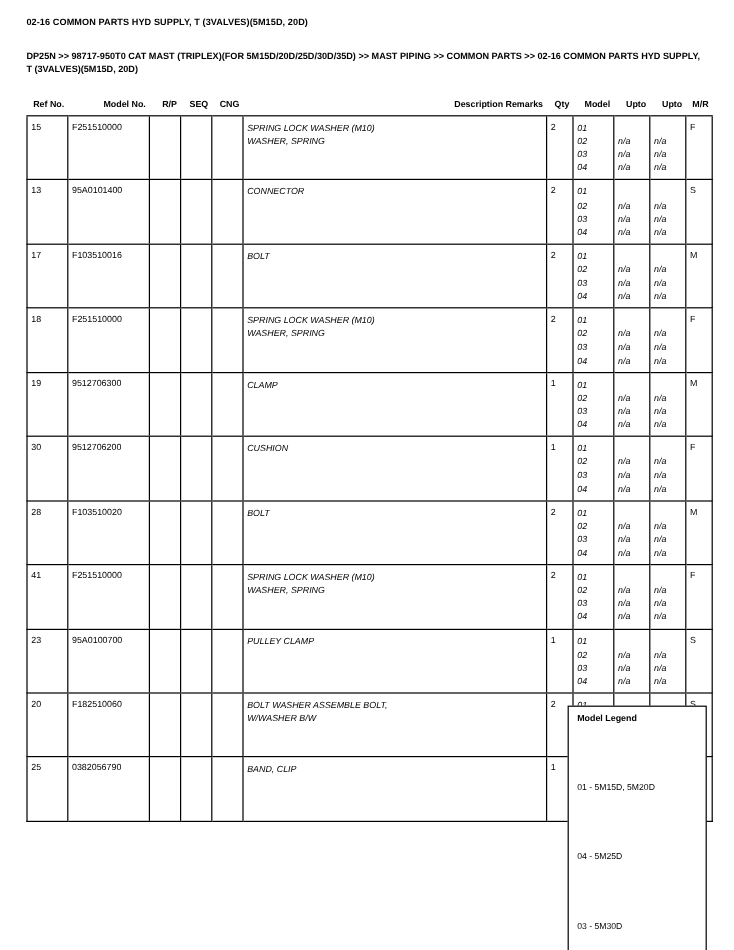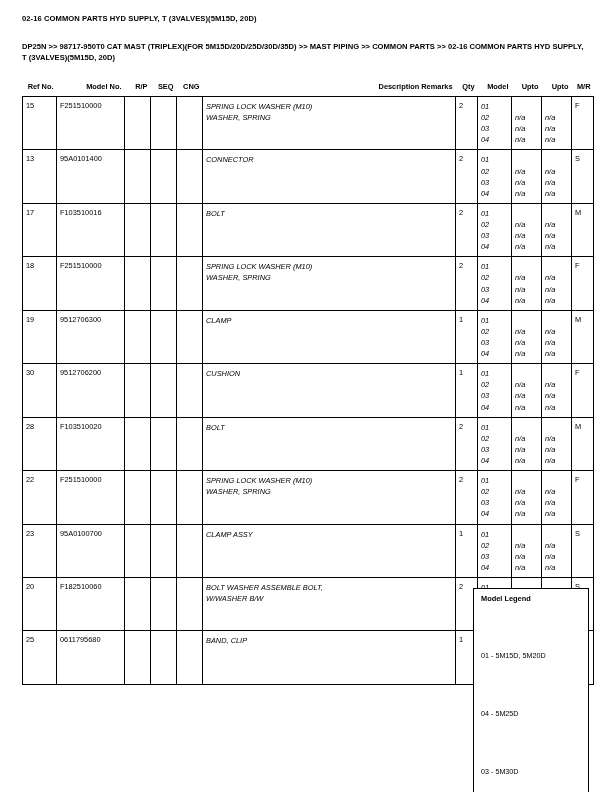--- a/index.html
+++ b/index.html
@@ -409,21 +409,21 @@
             <div class="sub-list">
               <div>&nbsp;</div>
               <div>n/a</div>
               <div>n/a</div>
               <div>n/a</div>
             </div>
           </td>
           <td class="lastcell">M</td>
         </tr>
         <tr class="row">
-          <td>22</td>
+          <td>41</td>
           <td>F251510000</td>
           <td></td>
           <td></td>
           <td></td>
           <td>
             <div class="sub-list">
               <div>SPRING LOCK WASHER (M10)</div>
               <div>WASHER, SPRING</div>
             </div>
           </td>
@@ -455,21 +455,21 @@
           <td class="lastcell">F</td>
         </tr>
         <tr class="row">
           <td>23</td>
           <td>95A0100700</td>
           <td></td>
           <td></td>
           <td></td>
           <td>
             <div class="sub-list">
-              <div>CLAMP ASSY</div>
+              <div>PULLEY CLAMP</div>
             </div>
           </td>
           <td>1</td>
           <td>
             <div class="sub-list">
               <div>01</div>
               <div>02</div>
               <div>03</div>
               <div>04</div>
             </div>
@@ -526,21 +526,21 @@
               <div>&nbsp;</div>
               <div>n/a</div>
               <div>n/a</div>
               <div>n/a</div>
             </div>
           </td>
           <td class="lastcell">S</td>
         </tr>
         <tr class="row">
           <td>25</td>
-          <td>0611795680</td>
+          <td>0382056790</td>
           <td></td>
           <td></td>
           <td></td>
           <td>
             <div class="sub-list">
               <div>BAND, CLIP</div>
             </div>
           </td>
           <td>1</td>
           <td>

